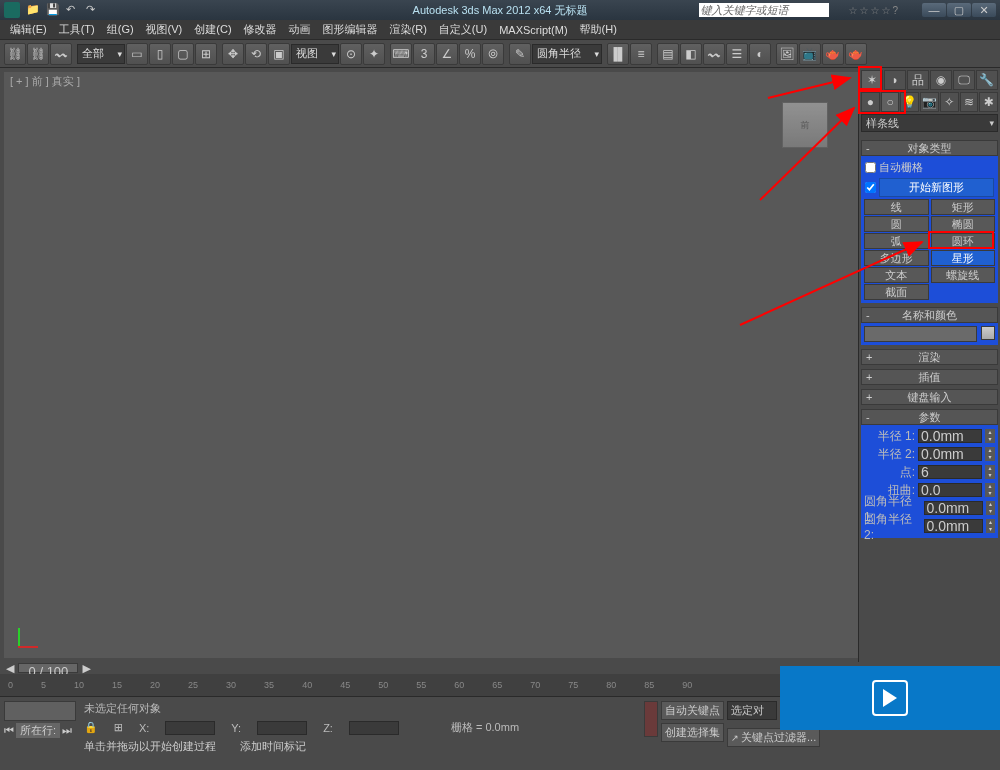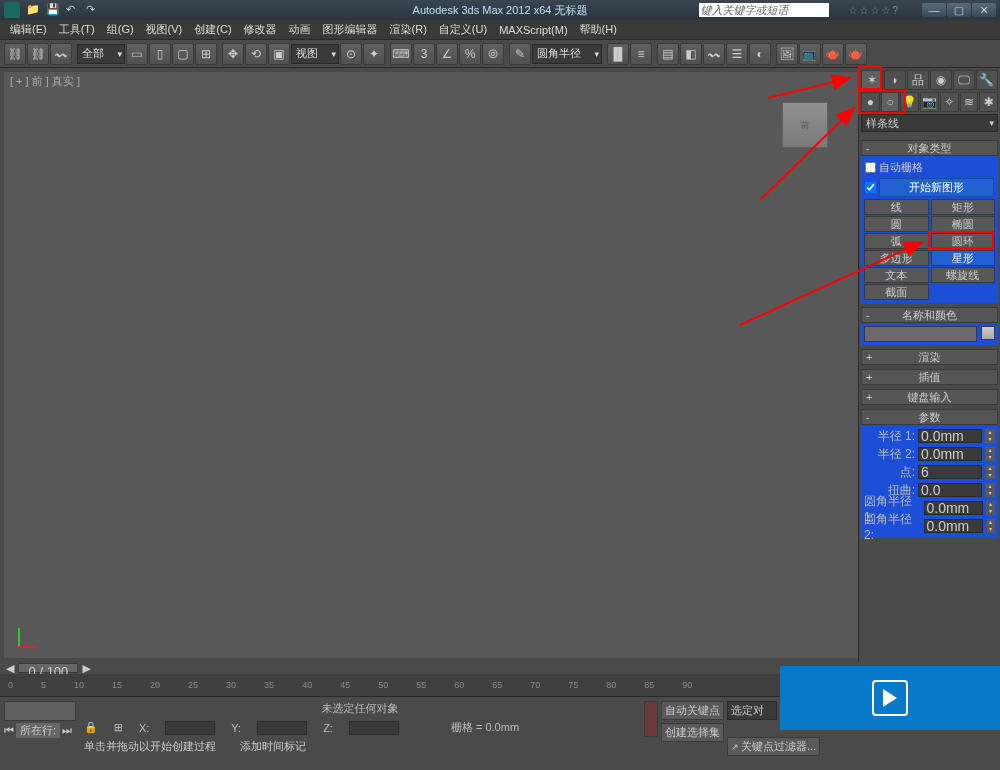--- a/index.html
+++ b/index.html
@@ -65,21 +65,21 @@
   .time-area { position: absolute; bottom: 74px; left: 0; right: 0; height: 34px; background: #4a4a4a; }
   .time-slider { height: 12px; display: flex; align-items: center; padding: 0 6px; }
   .time-slider .handle { width: 60px; height: 10px; background: #666; border: 1px solid #3a3a3a; text-align: center; font-size: 13px; }
   .time-ruler { height: 22px; background: #404040; display: flex; align-items: center; padding: 0 8px; position: relative; overflow: hidden; }
   .tick { color: #888; font-size: 9px; margin-right: 28px; }
   
   .status-bar { position: absolute; bottom: 0; left: 0; right: 0; height: 74px; background: #4a4a4a; border-top: 1px solid #2a2a2a; display: flex; }
   .status-left { width: 80px; display: flex; flex-direction: column; gap: 2px; padding: 4px; }
   .status-left .sel-box { height: 20px; background: #606060; border: 1px solid #3a3a3a; }
   .status-left .row { display: flex; gap: 2px; align-items: center; }
-  .status-mid { flex: 1; padding: 4px; text-align: center; }
+  .status-mid { flex: 1; padding: 4px; }
   .status-mid .line1 { color: #bbb; margin-bottom: 4px; }
   .status-mid .coords { display: flex; gap: 16px; align-items: center; color: #bbb; }
   .status-mid .coord-box { width: 50px; height: 14px; background: #3a3a3a; border: 1px solid #2a2a2a; display: inline-block; }
   .status-right { display: flex; align-items: flex-start; gap: 3px; padding: 4px; flex-wrap: wrap; width: 360px; }
   
   .watermark { position: absolute; right: 0; bottom: 40px; width: 220px; height: 64px; background: #0878c8; display: flex; align-items: center; justify-content: center; gap: 10px; z-index: 200; }
   .watermark .wlogo { width: 36px; height: 36px; border: 2px solid #fff; border-radius: 4px; display: flex; align-items: center; justify-content: center; }
   .watermark .wlogo span { width: 0; height: 0; border-left: 14px solid #fff; border-top: 9px solid transparent; border-bottom: 9px solid transparent; }
   .watermark .wtext div:first-child { color: #fff; font-size: 22px; font-weight: bold; }
   .watermark .wtext div:last-child { color: #d0e8f8; font-size: 11px; }
@@ -373,21 +373,21 @@
       <span>单击并拖动以开始创建过程</span>
       <span>添加时间标记</span>
     </div>
   </div>
   <div class="status-right">
     <div style="width:14px;height:36px;background:#6a3a3a;border:1px solid #3a3a3a"></div>
     <div style="display:flex;flex-direction:column;gap:3px">
       <div style="background:#5a5a5a;padding:1px 3px;border:1px solid #3a3a3a">自动关键点</div>
       <div style="background:#5a5a5a;padding:1px 3px;border:1px solid #3a3a3a">创建选择集</div>
     </div>
-    <div style="display:flex;flex-direction:column;gap:17px">
+    <div style="display:flex;flex-direction:column;gap:8px">
       <div style="background:#3a3a3a;padding:1px 3px;border:1px solid #2a2a2a;width:50px">选定对</div>
       <div style="background:#5a5a5a;padding:1px 3px;border:1px solid #3a3a3a;font-size:9px">↗ <span>关键点过滤器...</span></div>
     </div>
   </div>
 </div>
 
 <div class="highlight-box" style="top:66px; left:858px; width:24px; height:24px;"></div>
 <div class="highlight-box" style="top:90px; left:858px; width:48px; height:24px;"></div>
 <div class="highlight-box" style="top:231px; left:928px; width:66px; height:18px;"></div>
 

